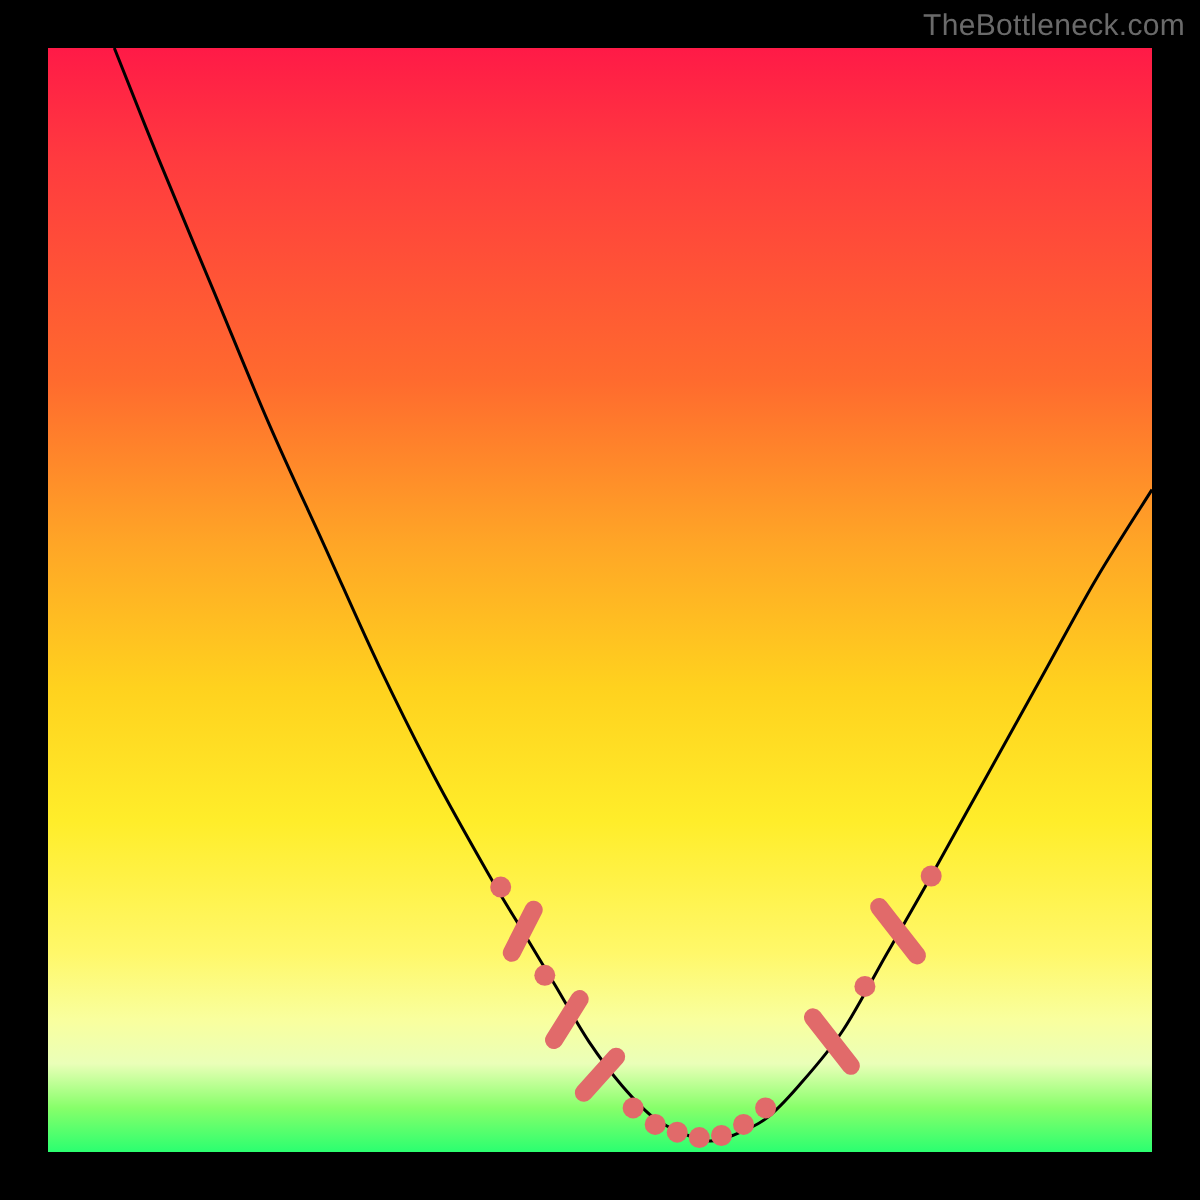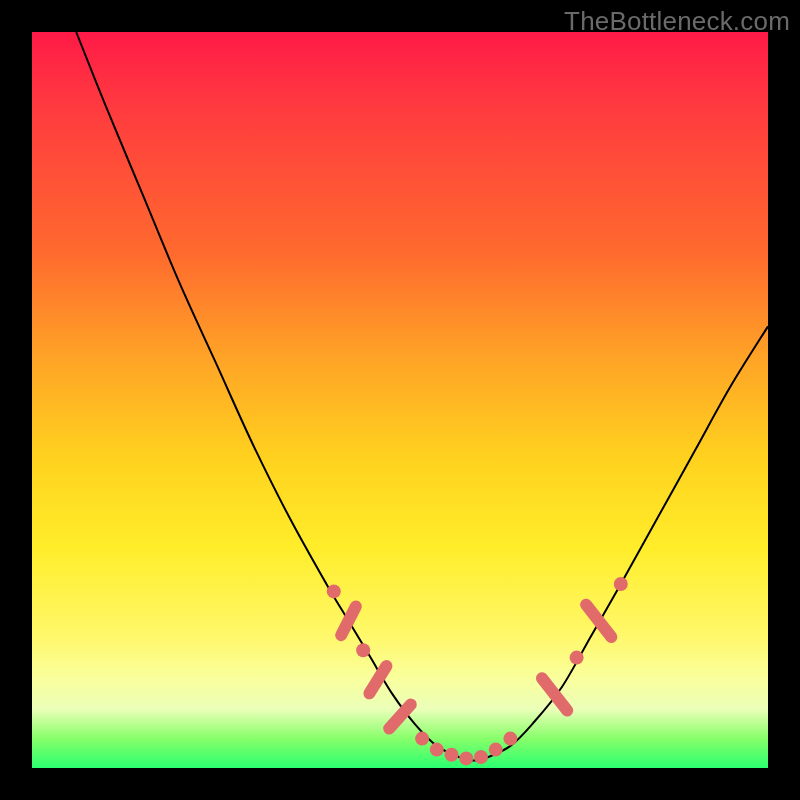--- a/index.html
+++ b/index.html
@@ -37,21 +37,21 @@
         #eaffb8 92%,
         #87ff6a 96%,
         #2bff70 100%
       );
   }
   .watermark {
     position: absolute;
     top: 6px;
     right: 10px;
     color: #6a6a6a;
-    font-size: 26px;
+    font-size: 20px;
     letter-spacing: 0.2px;
     font-weight: 500;
     user-select: none;
   }
   svg.curve {
     position: absolute;
     left: 0;
     top: 0;
     width: 736px;
     height: 736px;

